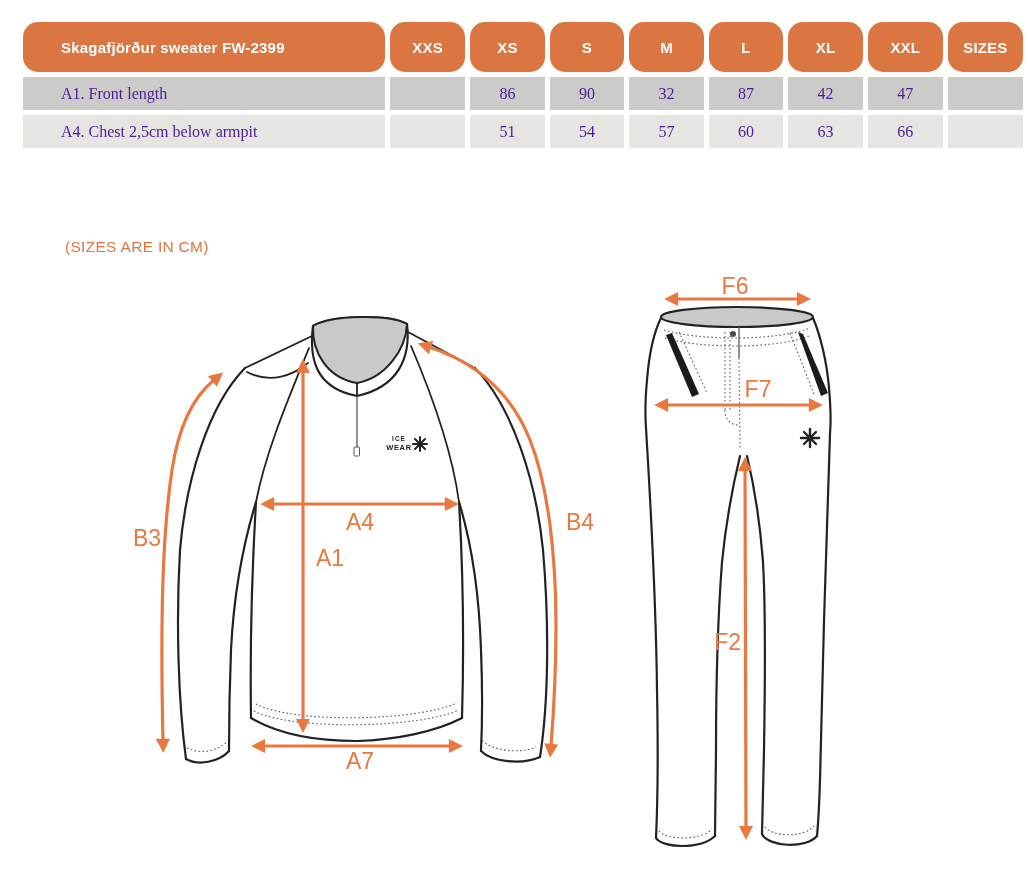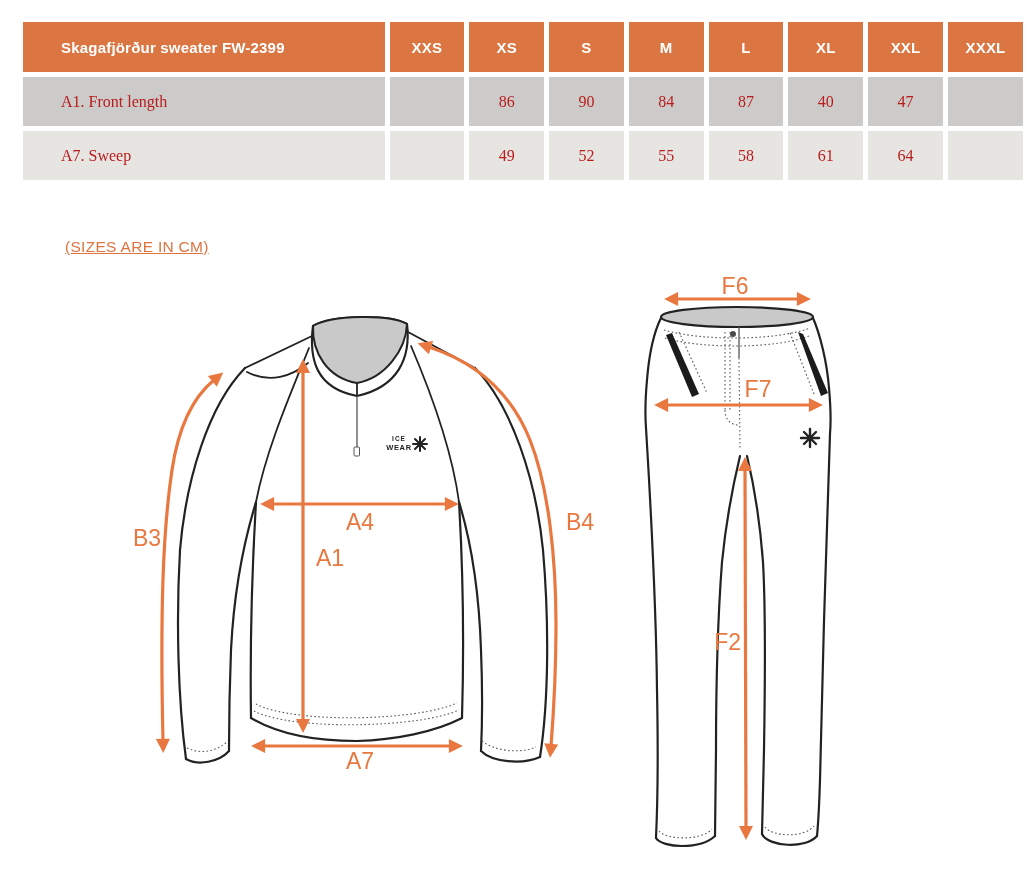--- a/index.html
+++ b/index.html
@@ -8,36 +8,36 @@
     background:#ffffff;font-family:"Liberation Sans",sans-serif;
   }
   
   table.size-table{
     border-collapse:separate;border-spacing:5px;
     position:absolute;left:18px;top:17px;
   }
   .size-table th{
     background:#DB7541;color:#ffffff;
     font:bold 15px "Liberation Sans",sans-serif;
-    height:50px;text-align:center;padding:0;letter-spacing:.2px;
+    height:50px;text-align:center;padding:0;letter-spacing:.2px;border-radius:15px;
   }
   .size-table th.c-title{width:330px;text-align:left;padding-left:38px;}
   .size-table th.c-size{width:76px;}
   .size-table td{
-    height:33px;padding:8px;text-align:center;
-    font:16px "Liberation Serif",serif;color:#b91c1c;margin-top:20px;
+    height:33px;padding:0;text-align:center;
+    font:16px "Liberation Serif",serif;color:#4c1d95;margin-top:20px;
   }
   .size-table td.c-label{text-align:left;padding-left:38px;}
   .size-table tbody tr:nth-child(odd) td{background:#CCCBC9;}
   .size-table tbody tr:nth-child(even) td{background:#E7E5E2;}
   
   .cm-note{
     position:absolute;left:65px;top:238px;
     font:15.5px "Liberation Sans",sans-serif;
-    color:#DF7440;letter-spacing:.3px;text-decoration:underline;
+    color:#DF7440;letter-spacing:.3px;
   }
   
   svg.drawings{position:absolute;left:0;top:270px;}
   .ln{fill:none;stroke:#222222;stroke-width:2.2;stroke-linecap:round;stroke-linejoin:round;}
   .seam{fill:none;stroke:#222222;stroke-width:1.8;stroke-linecap:round;}
   .thin{fill:none;stroke:#555555;stroke-width:1.3;}
   .dot{fill:none;stroke:#5a5a5a;stroke-width:1.1;stroke-dasharray:1.6 2.4;}
   .arrow{fill:none;stroke:#E97840;stroke-width:3.2;}
   .diag-label{font:23px "Liberation Sans",sans-serif;fill:#E97840;}
   .logo-txt{font:bold 6.5px "Liberation Sans",sans-serif;fill:#222;letter-spacing:1px;}
@@ -51,44 +51,44 @@
   <thead>
     <tr>
       <th class="c-title">Skagafjörður sweater FW-2399</th>
       <th class="c-size">XXS</th>
       <th class="c-size">XS</th>
       <th class="c-size">S</th>
       <th class="c-size">M</th>
       <th class="c-size">L</th>
       <th class="c-size">XL</th>
       <th class="c-size">XXL</th>
-      <th class="c-size">XXXL</th>
+      <th class="c-size">SIZES</th>
     </tr>
   </thead>
   <tbody>
     <tr>
       <td class="c-label">A1. Front length</td>
       <td></td>
       <td>86</td>
       <td>90</td>
-      <td>84</td>
+      <td>32</td>
       <td>87</td>
-      <td>40</td>
+      <td>42</td>
       <td>47</td>
       <td></td>
     </tr>
     <tr>
-      <td class="c-label">A7. Sweep</td>
-      <td></td>
-      <td>49</td>
-      <td>52</td>
-      <td>55</td>
-      <td>58</td>
-      <td>61</td>
-      <td>64</td>
+      <td class="c-label">A4. Chest 2,5cm below armpit</td>
+      <td></td>
+      <td>51</td>
+      <td>54</td>
+      <td>57</td>
+      <td>60</td>
+      <td>63</td>
+      <td>66</td>
       <td></td>
     </tr>
   </tbody>
 </table>
 
 <div class="cm-note">(SIZES ARE IN CM)</div>
 
 <svg class="drawings" width="1028" height="617" viewBox="0 0 1028 617">
   <defs>
     <marker id="ah" markerUnits="userSpaceOnUse" markerWidth="16" markerHeight="14" viewBox="0 0 10 10" refX="1.5" refY="5" orient="auto-start-reverse">

